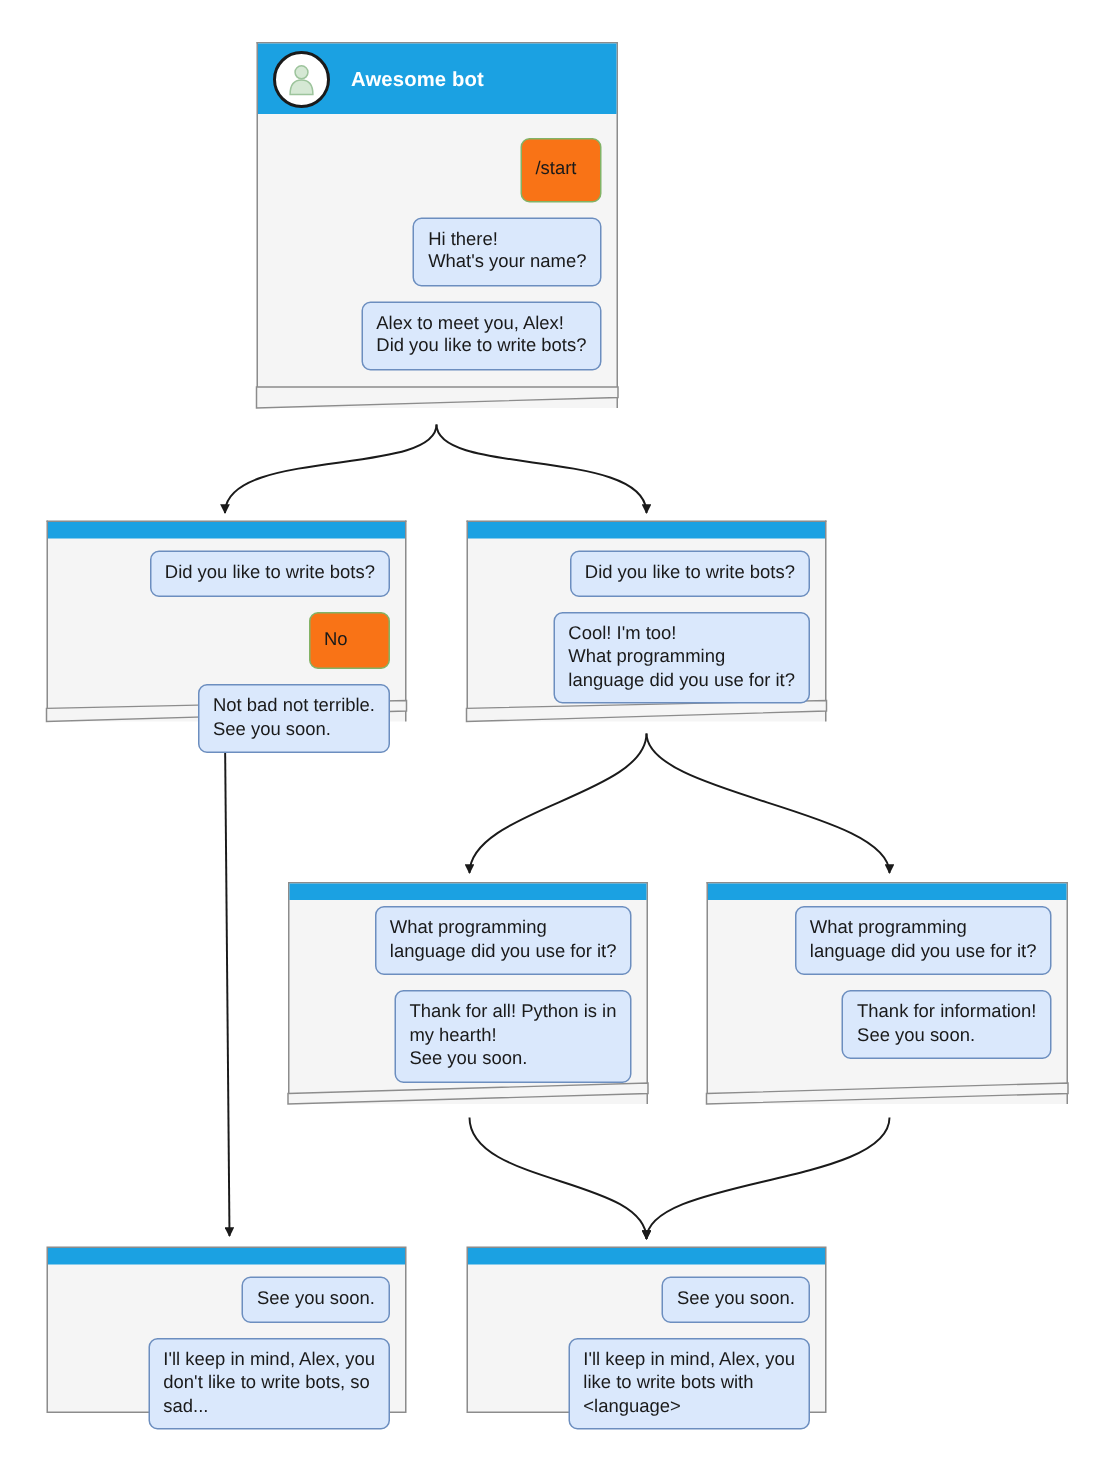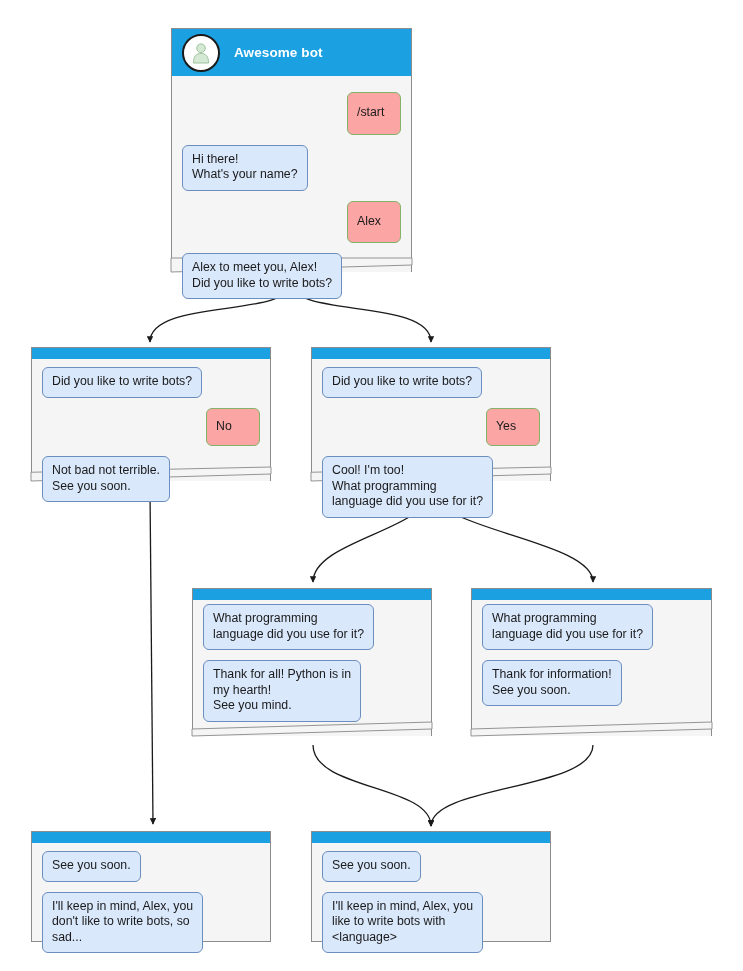--- a/index.html
+++ b/index.html
@@ -83,38 +83,38 @@
     position: absolute;
     left: 0;
     width: 100%;
     box-sizing: border-box;
     padding: 0 10px;
   }
   .bubble-row {
     display: flex;
     margin-bottom: 10px;
   }
-  .bubble-row.left { justify-content: flex-start; }
+  .bubble-row.left { justify-content: flex-end; }
   .bubble-row.right { justify-content: flex-end; }
   .bubble {
     border-radius: 6px;
     padding: 6px 9px 7px 9px;
     font-size: 12.3px;
     line-height: 15.5px;
     color: #1a1a1a;
     box-sizing: border-box;
     white-space: pre-line;
     max-width: 84%;
   }
   .bubble.bot {
     background: #dae8fc;
     border: 1px solid #6c8ebf;
   }
   .bubble.user {
-    background: #fca5a5;
+    background: #f97316;
     border: 1px solid #82b366;
     min-width: 54px;
     padding: 10px 9px 11px 9px;
     margin-left: 36px;
   }
   .bubble.user.pad-sm { padding: 12px 9px 13px 9px; }
 </style>
 </head>
 <body>
 
@@ -156,23 +156,20 @@
       <div class="bot-title">Awesome bot</div>
     </div>
     <div class="chat" style="top:57px; padding-top:6px;">
       <div class="bubble-row right">
         <div class="bubble user pad-sm">/start</div>
       </div>
       <div class="bubble-row left">
         <div class="bubble bot">Hi there!
 What's your name?</div>
       </div>
-      <div class="bubble-row right">
-        <div class="bubble user pad-sm">Alex</div>
-      </div>
       <div class="bubble-row left">
         <div class="bubble bot">Alex to meet you, Alex!
 Did you like to write bots?</div>
       </div>
     </div>
   </div>
 
   <div class="card skewed" style="left:31px; top:347px; width:240px; height:134px;">
     <svg class="card-skew-edge" viewBox="0 0 242 16" preserveAspectRatio="none">
       <polygon points="0,6 242,0 242,8 0,16" fill="#f5f5f5" stroke="#8c8c8c" stroke-width="1"></polygon>
@@ -194,23 +191,20 @@
 
   <div class="card skewed" style="left:311px; top:347px; width:240px; height:134px;">
     <svg class="card-skew-edge" viewBox="0 0 242 16" preserveAspectRatio="none">
       <polygon points="0,6 242,0 242,8 0,16" fill="#f5f5f5" stroke="#8c8c8c" stroke-width="1"></polygon>
     </svg>
     <div class="titlebar thin"></div>
     <div class="chat" style="top:11px; padding-top:8px;">
       <div class="bubble-row left">
         <div class="bubble bot">Did you like to write bots?</div>
       </div>
-      <div class="bubble-row right">
-        <div class="bubble user">Yes</div>
-      </div>
       <div class="bubble-row left">
         <div class="bubble bot">Cool! I'm too!
 What programming
 language did you use for it?</div>
       </div>
     </div>
   </div>
 
   <div class="card skewed" style="left:192px; top:588px; width:240px; height:148px;">
     <svg class="card-skew-edge" viewBox="0 0 242 16" preserveAspectRatio="none">
@@ -218,21 +212,21 @@
     </svg>
     <div class="titlebar thin"></div>
     <div class="chat" style="top:11px; padding-top:4px;">
       <div class="bubble-row left">
         <div class="bubble bot">What programming
 language did you use for it?</div>
       </div>
       <div class="bubble-row left">
         <div class="bubble bot">Thank for all! Python is in
 my hearth!
-See you mind.</div>
+See you soon.</div>
       </div>
     </div>
   </div>
 
   <div class="card skewed" style="left:471px; top:588px; width:241px; height:148px;">
     <svg class="card-skew-edge" viewBox="0 0 243 16" preserveAspectRatio="none">
       <polygon points="0,8 243,0 243,8 0,16" fill="#f5f5f5" stroke="#8c8c8c" stroke-width="1"></polygon>
     </svg>
     <div class="titlebar thin"></div>
     <div class="chat" style="top:11px; padding-top:4px;">

